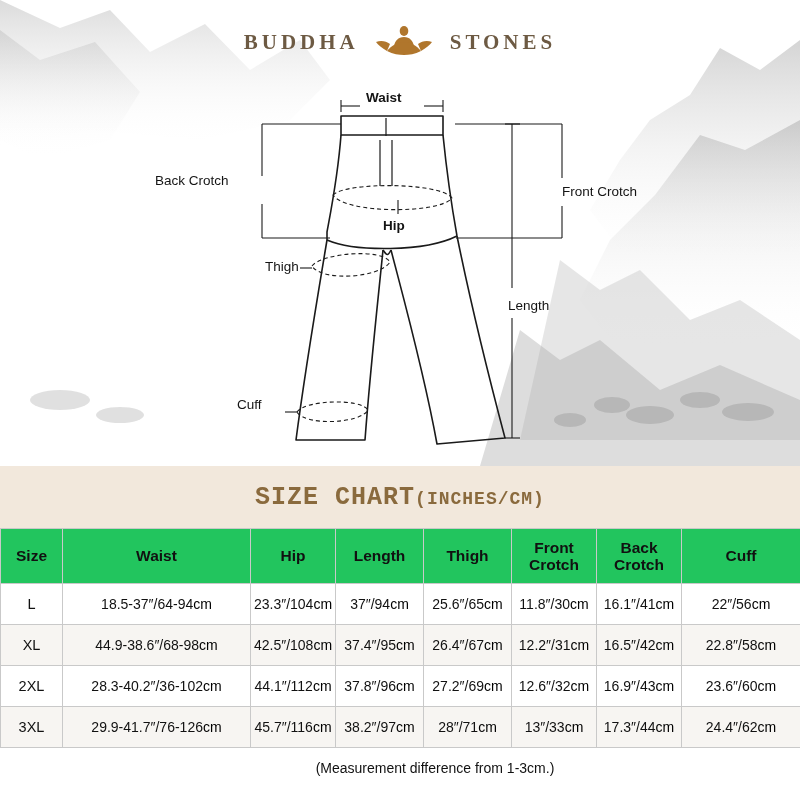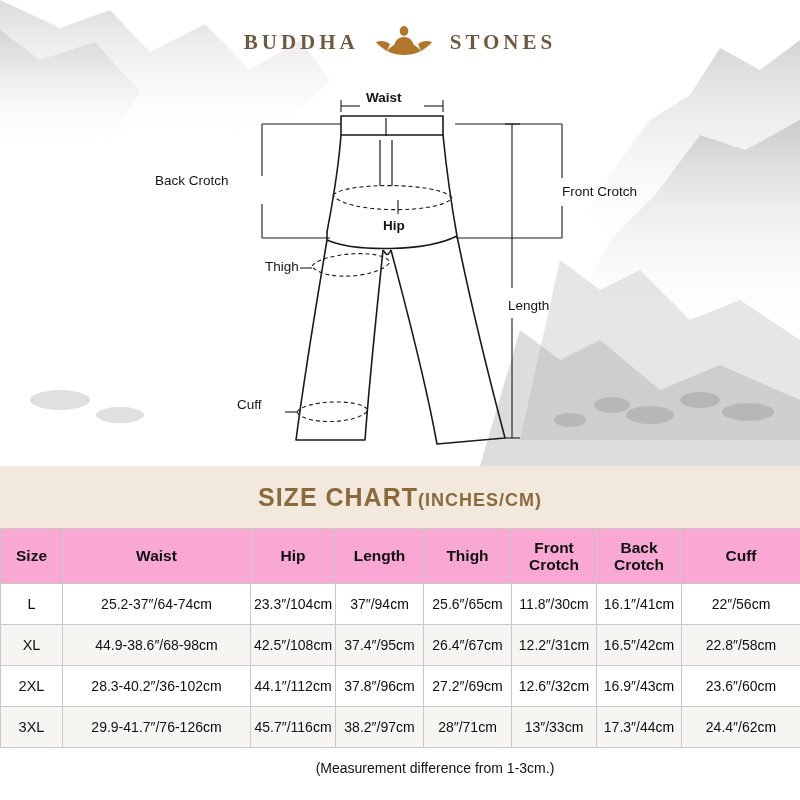--- a/index.html
+++ b/index.html
@@ -75,21 +75,21 @@
     left: 0;
     top: 466px;
     width: 800px;
     height: 62px;
     background: #f2e8dc;
     display: flex;
     align-items: center;
     justify-content: center;
   }
   .chart-title {
-    font-family: Liberation Sans, sans-serif;
+    font-family: Liberation Mono, monospace;
     color: #8a6a3d;
     font-size: 25px;
     font-weight: bold;
     letter-spacing: 1px;
   }
   .chart-title .small {
     font-size: 18px;
   }
 
   table.sizechart {
@@ -105,21 +105,21 @@
     border: 1px solid #c9c9c9;
     text-align: center;
     color: #111;
     font-family: "Liberation Sans", sans-serif;
   }
   table.sizechart th {
     height: 52px;
     font-size: 15.5px;
     font-weight: bold;
     line-height: 1.1;
-    background: #f9a8d4;
+    background: #22c55e;
   }
   table.sizechart td {
     height: 38px;
     font-size: 14px;
     background: #ffffff;
   }
   table.sizechart tr.alt td {
     background: #f7f5f2;
   }
   table.sizechart td.size-col {
@@ -291,21 +291,21 @@
         <th>Length</th>
         <th>Thigh</th>
         <th>Front Crotch</th>
         <th>Back Crotch</th>
         <th>Cuff</th>
       </tr>
     </thead>
     <tbody>
       <tr>
         <td class="size-col">L</td>
-        <td><span>25.2-37″/64-74</span><span class="unit">cm</span></td>
+        <td><span>18.5-37″/64-94</span><span class="unit">cm</span></td>
         <td><span>23.3″/104</span><span class="unit">cm</span></td>
         <td><span>37″/94</span><span class="unit">cm</span></td>
         <td><span>25.6″/65</span><span class="unit">cm</span></td>
         <td><span>11.8″/30</span><span class="unit">cm</span></td>
         <td><span>16.1″/41</span><span class="unit">cm</span></td>
         <td><span>22″/56</span><span class="unit">cm</span></td>
       </tr>
       <tr class="alt">
         <td class="size-col">XL</td>
         <td><span>44.9-38.6″/68-98</span><span class="unit">cm</span></td>

